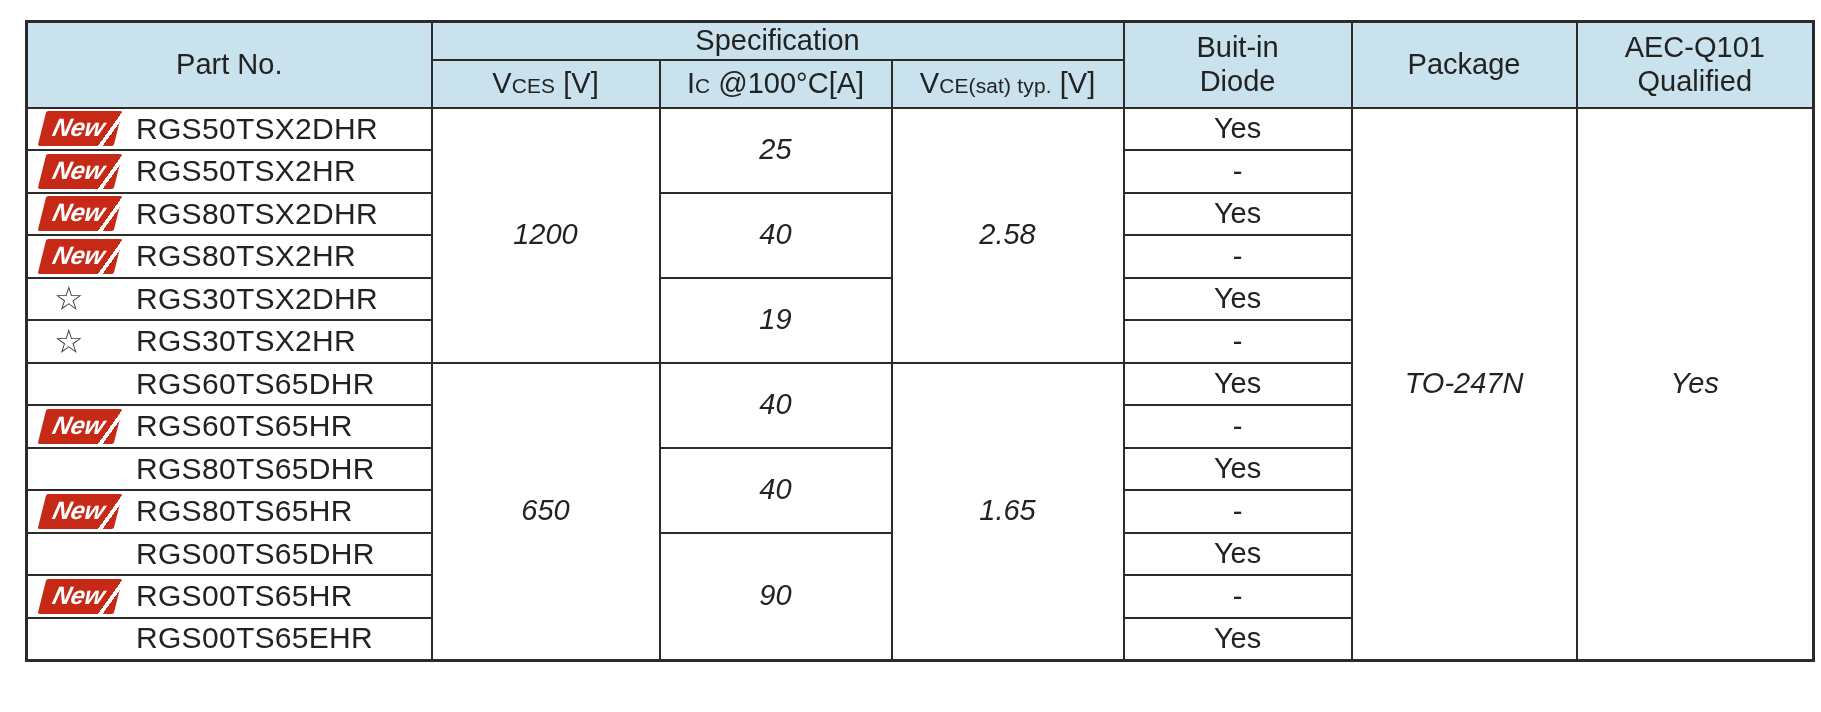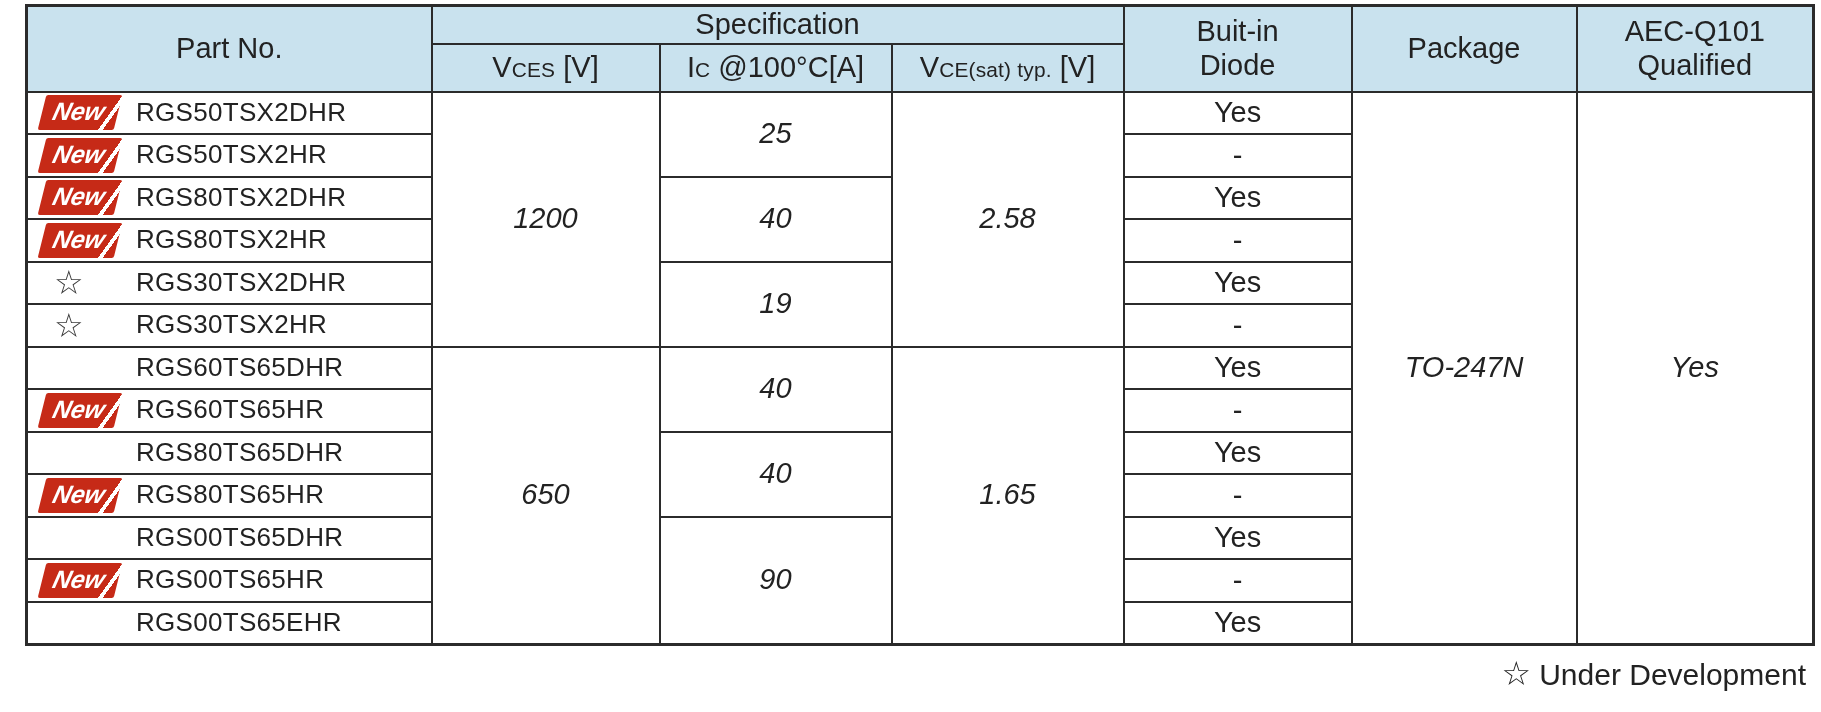--- a/index.html
+++ b/index.html
@@ -1,37 +1,37 @@
 <!DOCTYPE html>
 <html><head>
 <meta charset="utf-8">
 <style>
   html,body{margin:0;padding:0;background:#ffffff;width:1821px;height:712px;overflow:hidden;
     font-family:"Liberation Sans","DejaVu Sans",sans-serif;color:#222;}
-  .wrap{margin:4px 0 0 25px;width:1546px;}
+  .wrap{margin:20px 0 0 25px;width:1546px;}
   table.spec{border-collapse:collapse;table-layout:fixed;width:1787px;
     border:3px solid #2b2b2b;}
   table.spec th,table.spec td{border:2px solid #2b2b2b;padding:0;text-align:center;
     vertical-align:middle;font-weight:400;font-size:29px;line-height:1.15;}
   tr.hrow1{height:38px;}
   tr.hrow2{height:48px;}
   tr.drow{height:42.5px;}
   th.head{background:#c9e2ee;font-size:30px;white-space:pre-line;}
   .subtxt{font-size:0.72em;letter-spacing:0.2px;}
   td.partcell{text-align:left;}
   .partflex{display:flex;align-items:center;height:100%;}
   .badge-box{display:inline-flex;width:108px;flex:0 0 108px;align-items:center;
     justify-content:flex-start;padding-left:14px;box-sizing:border-box;}
   .badge-inner{display:inline-block;}
   .badge-box.has-new .badge-inner{
     background:linear-gradient(115deg,#c62a17 0 83%,#ffffff 83% 88%,#c62a17 88%);
     color:#fff;font-style:italic;font-weight:700;font-size:25px;line-height:1;
     padding:4px 14px 6px 11px;transform:skewX(-14deg);border-radius:2px;}
   .badge-box.has-star .badge-inner{font-size:33px;color:#3a3a3a;margin-left:12px;line-height:1;}
-  .partlabel{font-size:26px;letter-spacing:0.3px;}
+  .partlabel{font-size:30px;letter-spacing:0.3px;}
   td.num{font-size:30px;font-style:italic;}
   td.diode{font-size:29px;}
   .footnote{width:1787px;text-align:right;font-size:30px;color:#222;margin-top:8px;
     padding-right:6px;box-sizing:border-box;}
   .footnote .star{font-size:33px;margin-right:8px;}
 </style>
 </head>
 <body>
 
 <div class="wrap">
@@ -213,16 +213,13 @@
                 <span class="badge-inner"></span>
               </span>
               <span class="partlabel">RGS00TS65EHR</span>
             </div>
           </td>
     <td class="diode">Yes</td>
   </tr>
 </tbody>
     </table>
 
-<div class="footnote">
-  <span class="star">☆</span><span>Under Development</span>
 </div>
-</div>
 
 </body></html>

